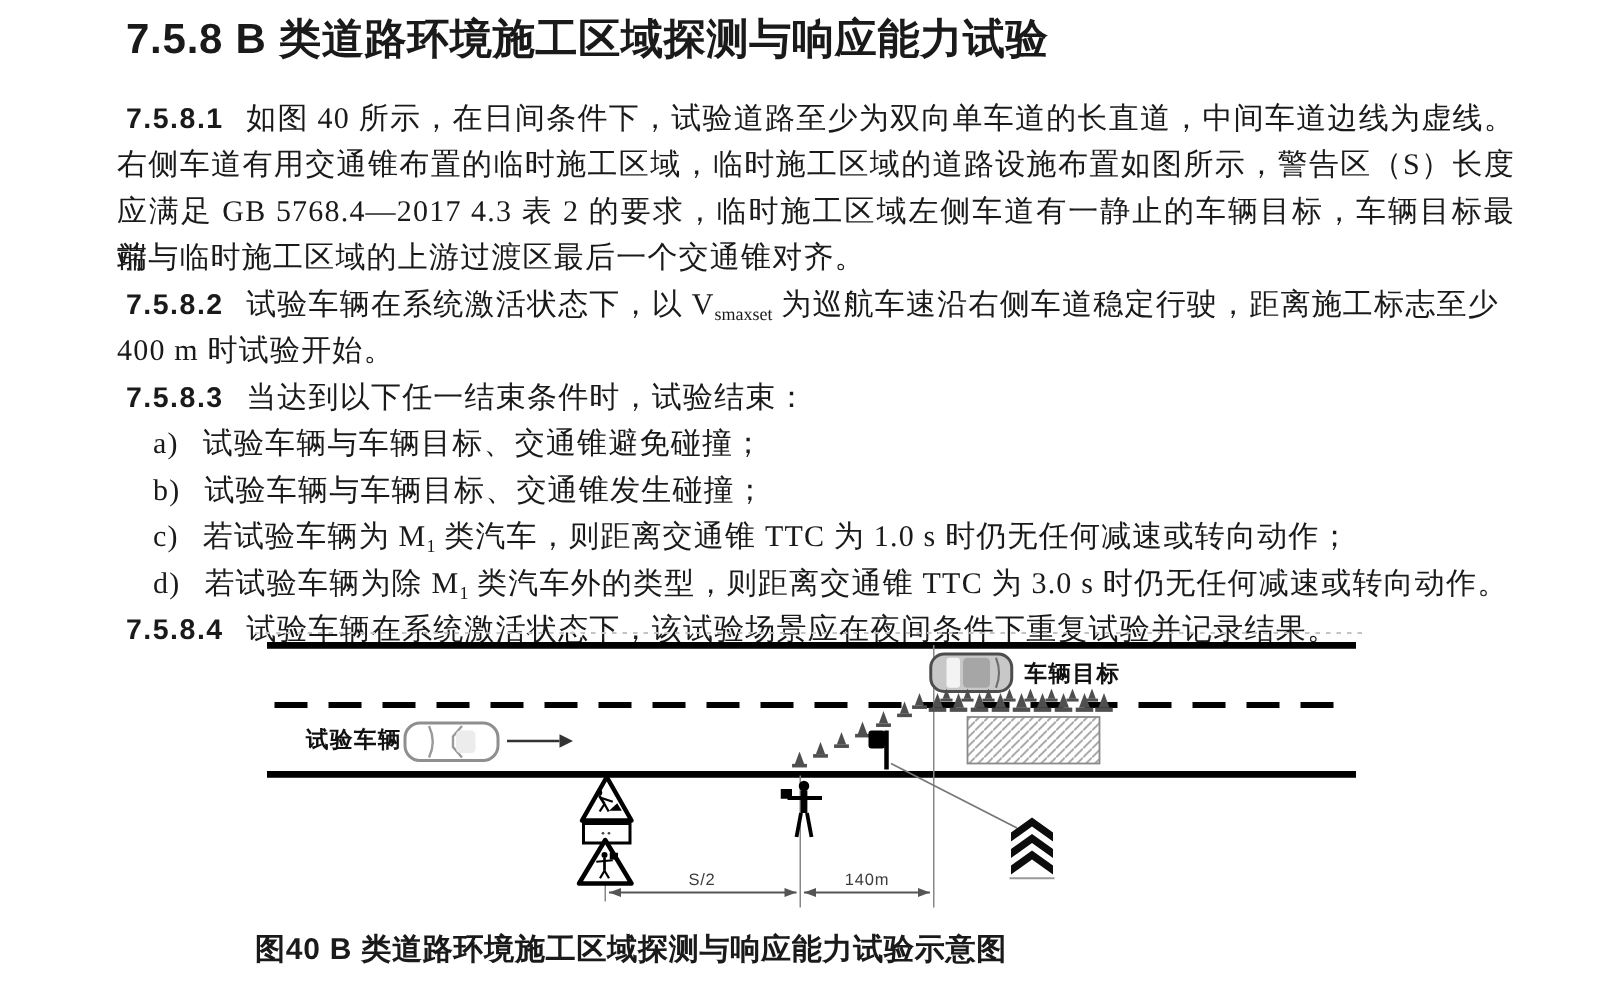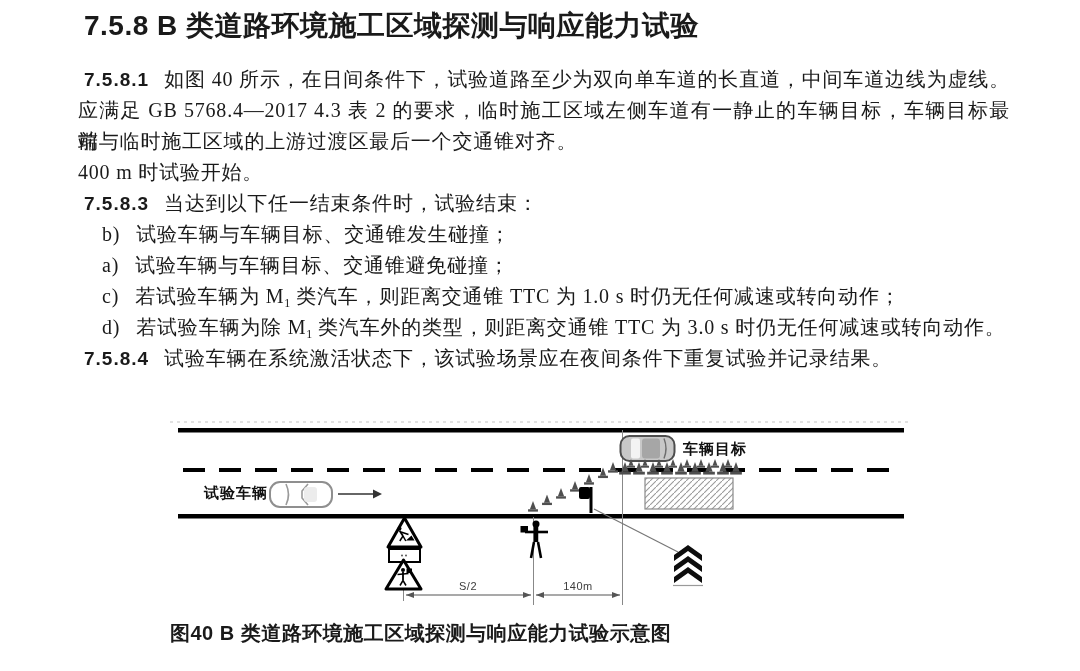--- a/index.html
+++ b/index.html
@@ -39,28 +39,30 @@
   .roadlabel{font-size:15px;font-weight:700;fill:#111;letter-spacing:1px;}
   .dimlabel{font-size:11px;fill:#3c3c3c;letter-spacing:0.5px;}
 </style>
 </head>
 <body>
 
 <div class="textblock">
   <div class="heading">7.5.8  B 类道路环境施工区域探测与响应能力试验</div>
 
   <div class="line jl"><span class="num">7.5.8.1</span><span>如图 40 所示，在日间条件下，试验道路至少为双向单车道的长直道，中间车道边线为虚线。</span></div>
+  <div class="line jl"><span>右侧车道有用交通锥布置的临时施工区域，临时施工区域的道路设施布置如图所示，警告区（S）长度</span></div>
   <div class="line jl"><span>应满足 GB 5768.4—2017 4.3 表 2 的要求，临时施工区域左侧车道有一静止的车辆目标，车辆目标最前</span></div>
   <div class="line"><span>端与临时施工区域的上游过渡区最后一个交通锥对齐。</span></div>
 
+  <div class="line"><span class="num">7.5.8.2</span><span>试验车辆在系统激活状态下，以 V</span><span class="sub">smaxset</span><span> 为巡航车速沿右侧车道稳定行驶，距离施工标志至少</span></div>
   <div class="line"><span>400 m 时试验开始。</span></div>
 
   <div class="line"><span class="num">7.5.8.3</span><span>当达到以下任一结束条件时，试验结束：</span></div>
+  <div class="line"><span class="item-label">a)</span><span>试验车辆与车辆目标、交通锥避免碰撞；</span></div>
   <div class="line"><span class="item-label">b)</span><span>试验车辆与车辆目标、交通锥发生碰撞；</span></div>
-  <div class="line"><span class="item-label">a)</span><span>试验车辆与车辆目标、交通锥避免碰撞；</span></div>
   <div class="line"><span class="item-label">c)</span><span>若试验车辆为 M</span><span class="sub">1</span><span> 类汽车，则距离交通锥 TTC 为 1.0 s 时仍无任何减速或转向动作；</span></div>
   <div class="line"><span class="item-label">d)</span><span>若试验车辆为除 M</span><span class="sub">1</span><span> 类汽车外的类型，则距离交通锥 TTC 为 3.0 s 时仍无任何减速或转向动作。</span></div>
 
   <div class="line"><span class="num">7.5.8.4</span><span>试验车辆在系统激活状态下，该试验场景应在夜间条件下重复试验并记录结果。</span></div>
 </div>
 
 <div class="figwrap">
 <svg width="740" height="192" viewBox="0 0 740 192" xmlns="http://www.w3.org/2000/svg">
   <defs>
     <symbol id="cone" viewBox="0 0 12 12">

